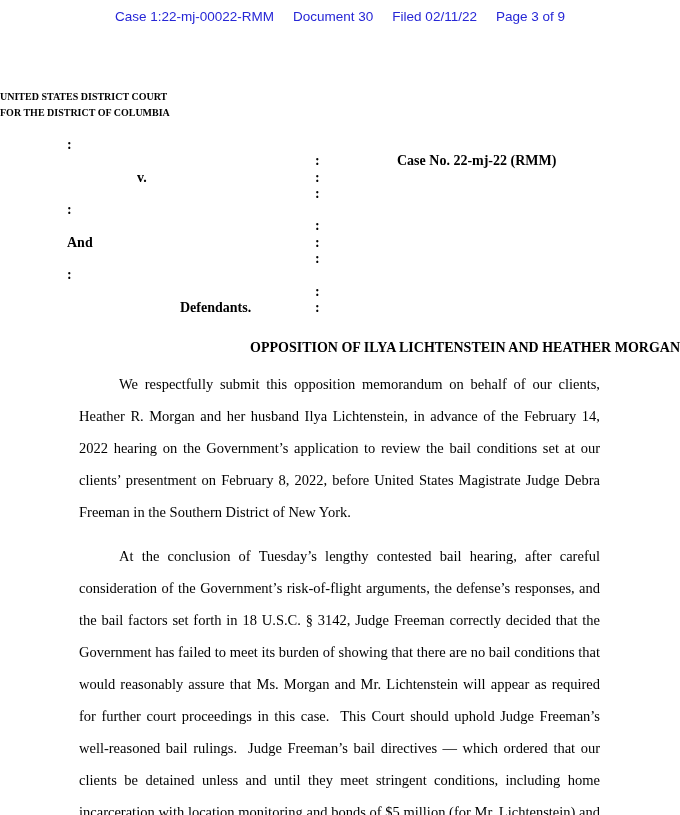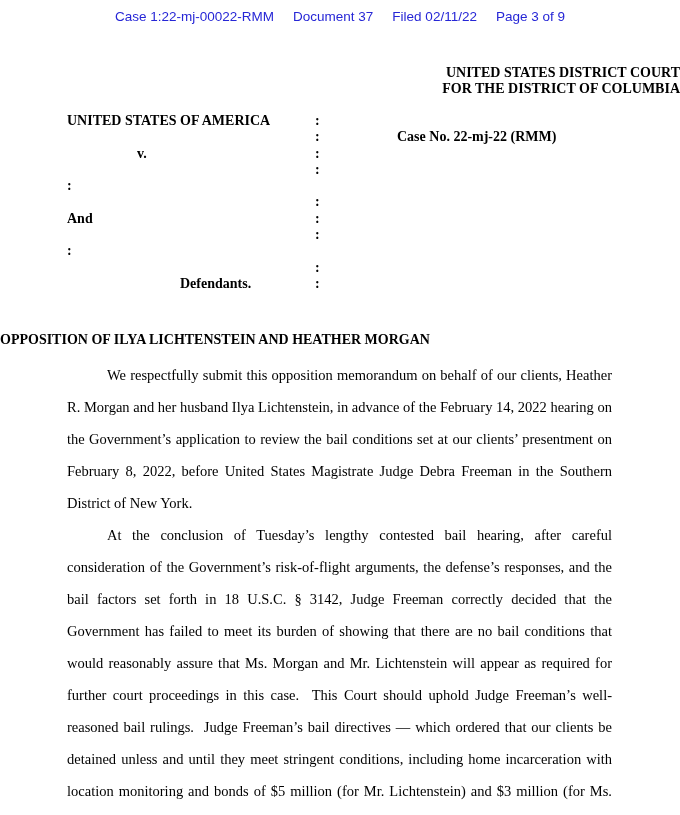--- a/index.html
+++ b/index.html
@@ -19,24 +19,24 @@
     justify-content: center;
     gap: 19px;
     font-family: "Liberation Sans", sans-serif;
     font-size: 13.5px;
     line-height: 16px;
     color: #2626d6;
     white-space: nowrap;
   }
   
   .court-title {
-    margin-top: 40px;
-    text-align: right;
+    margin-top: 64px;
+    text-align: left;
     font-weight: bold;
-    font-size: 14px;
+    font-size: 10px;
     line-height: 16px;
   }
   
   .caption {
     margin: 16px 0 0 67px;
     width: 545px;
     font-weight: bold;
     font-size: 14px;
   }
   .cap-row {
@@ -45,60 +45,59 @@
     line-height: 16.3px;
     height: 16.3px;
   }
   .cap-left  { white-space: nowrap; }
   .cap-colon { white-space: nowrap; }
   .cap-right { white-space: nowrap; }
   .r-v   .cap-left { padding-left: 70px; }
   .r-def .cap-left { padding-left: 113px; }
   
   .doc-title {
-    margin-top: 39px;
-    text-align: left;
+    margin-top: 23px;
+    text-align: right;
     font-weight: bold;
     font-size: 14px;
     line-height: 17px;
   }
   .doc-title .u { text-decoration: underline; }
   
   .body-text {
     margin: 11px 68px 0 67px;
     font-size: 14.5px;
     line-height: 32px;
     text-align: justify;
   }
   .body-text p {
-    margin: 0;
+    margin: 12px;
     text-indent: 40px;
     white-space: pre-wrap;
   }
 </style>
 </head>
 <body>
 
 <div class="page">
 
   <div class="stamp" style="color: rgb(38, 38, 214);">
     <span>Case 1:22-mj-00022-RMM</span>
-    <span>Document 37</span>
+    <span>Document 30</span>
     <span>Filed 02/11/22</span>
     <span>Page 3 of 9</span>
   </div>
 
   <div class="court-title">
     <div>UNITED STATES DISTRICT COURT</div>
     <div>FOR THE DISTRICT OF COLUMBIA</div>
   </div>
 
   <div class="caption">
     <div class="cap-row">
-      <span class="cap-left">UNITED STATES OF AMERICA</span>
       <span class="cap-colon">:</span>
       <span class="cap-right"></span>
     </div>
     <div class="cap-row">
       <span class="cap-left"></span>
       <span class="cap-colon">:</span>
       <span class="cap-right">Case No. 22-mj-22 (RMM)</span>
     </div>
     <div class="cap-row r-v">
       <span class="cap-left">v.</span>

